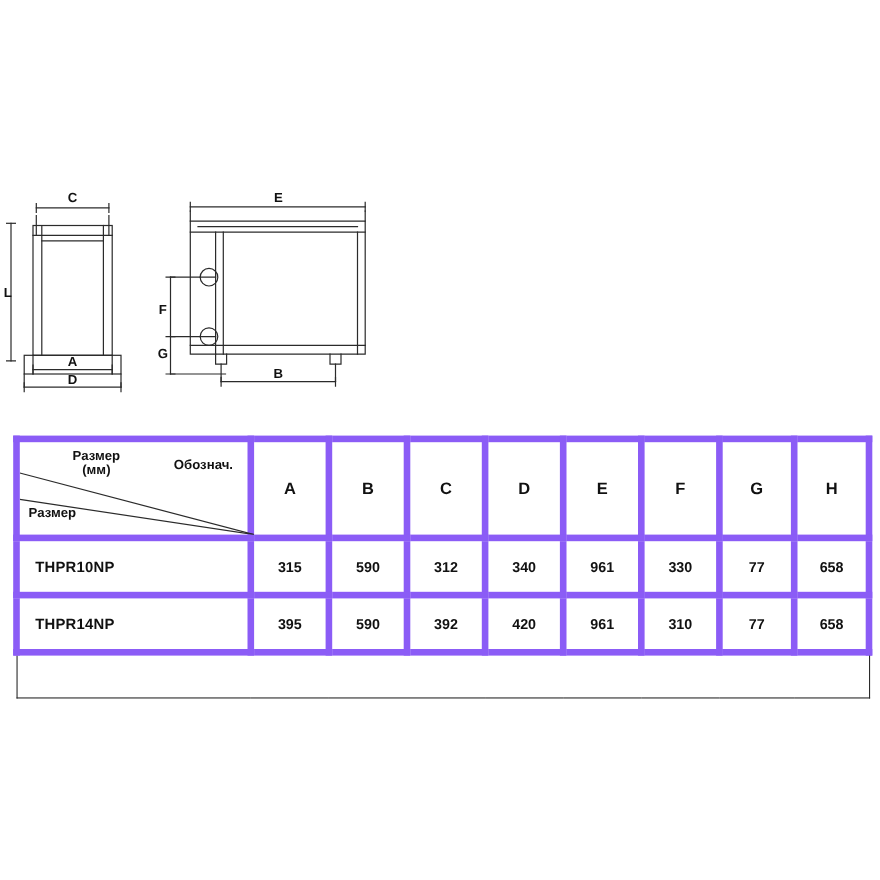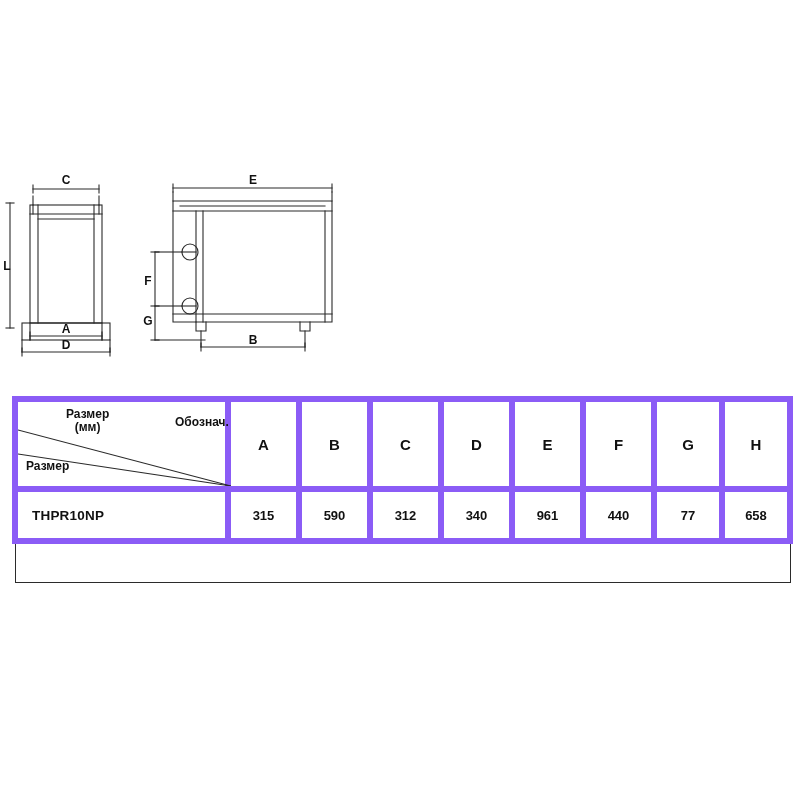--- a/index.html
+++ b/index.html
@@ -82,21 +82,20 @@
     white-space: pre-line;
   }
   .lbl-size {
     left: 48px;
     top: 6px;
     text-align: center;
   }
   .lbl-desig {
     left: 140px;
     top: 14px;
-    margin-left: 17px;
   }
   .lbl-model {
     left: 8px;
     top: 58px;
   }
 
   
   #spec-table tr.filler td {
     height: 38px;
     border-top: 1px solid #2b2b2b;
@@ -247,24 +246,35 @@
       <td class="dim-head corner-cell" style="text-align:center;vertical-align:middle">H</td>
     </tr>
 
     <tr>
       <td class="model-cell">THPR10NP</td>
       <td>315</td>
       <td>590</td>
       <td>312</td>
       <td>340</td>
       <td>961</td>
-      <td>440</td>
+      <td>330</td>
       <td>77</td>
       <td>658</td>
     </tr>
 
 
+    <tr>
+      <td class="model-cell">THPR14NP</td>
+      <td>395</td>
+      <td>590</td>
+      <td>392</td>
+      <td>420</td>
+      <td>961</td>
+      <td>310</td>
+      <td>77</td>
+      <td>658</td>
+    </tr>
 
     <tr class="filler">
       <td colspan="9"></td>
     </tr>
   </tbody>
 </table>
 
 </body></html>

